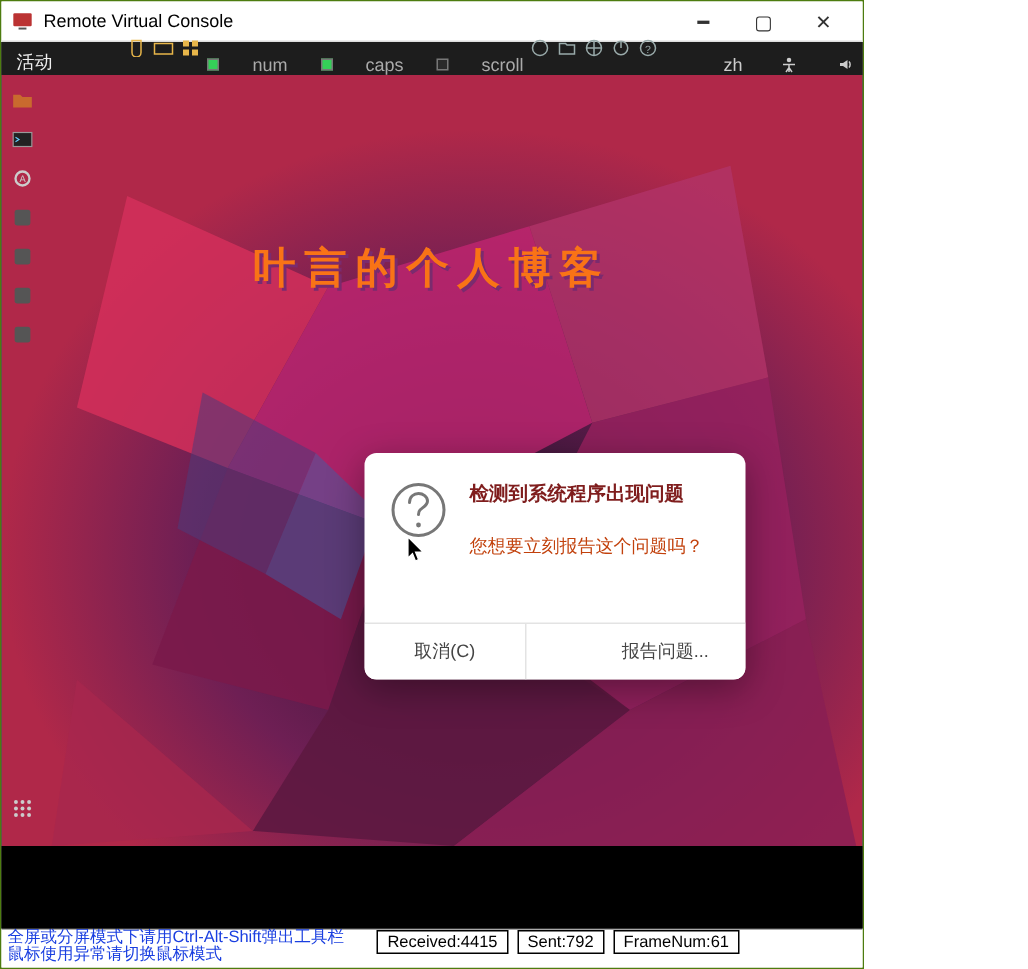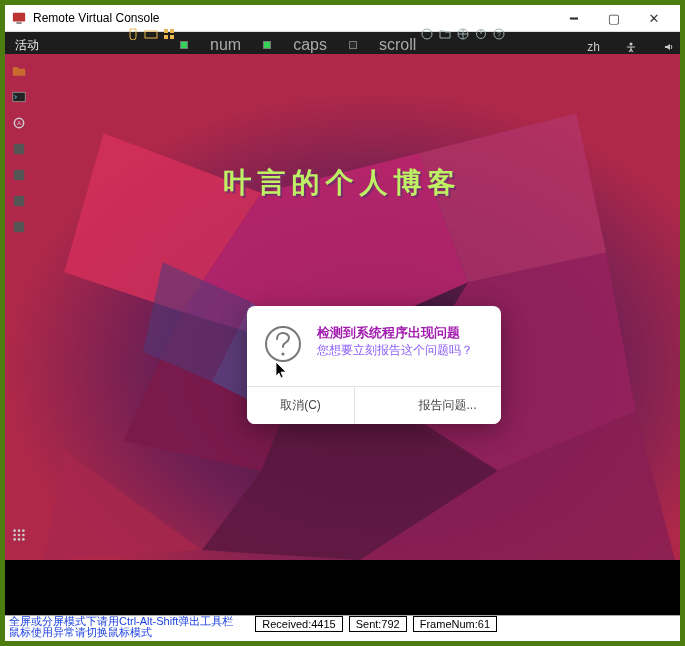--- a/index.html
+++ b/index.html
@@ -1,50 +1,50 @@
 <!DOCTYPE html>
 <html><head>
 <meta charset="utf-8">
 <style>
 * { margin: 0; padding: 0; box-sizing: border-box; font-family: "Microsoft YaHei", Arial, sans-serif; }
 html, body { width: 685px; height: 646px; background: #fff; overflow: hidden; }
 
-.outer-window { width: 685px; height: 646px; border: 5px solid #4d7c0f; display: flex; flex-direction: column; position: relative; }
+.outer-window { width: 576px; height: 646px; border: 1px solid #4d7c0f; display: flex; flex-direction: column; position: relative; }
 
 .titlebar { height: 27px; display: flex; align-items: center; padding: 0 6px; background: #fff; font-size: 12px; border-bottom: 1px solid #ddd; }
 .titlebar .app-icon { width: 16px; height: 16px; margin-right: 6px; display:inline-flex; align-items:center; justify-content:center;}
 .titlebar .title-text { flex: 0 0 auto; }
 .titlebar .spacer { flex: 1; }
 .titlebar .winbtn { width: 40px; height: 22px; display: inline-flex; align-items: center; justify-content: center; font-size: 13px; color:#333; cursor: pointer; }
 
 .remote-area { flex: 1; background: #000; display: flex; flex-direction: column; position: relative; }
 
 .top-bar { height: 22px; background: #1d1d1d; display: flex; align-items: flex-end; color: #ccc; font-size: 12px; padding: 0 4px; }
 .top-bar .activities { color: #eee; padding: 0 6px; }
 .top-bar .center-icons { flex: 1; display: flex; align-items: center; justify-content: center; gap: 4px; }
 .top-bar .right-side { display:flex; align-items:center; gap:24px; }
 .ind { width:14px; height:14px; display:inline-flex; align-items:center; justify-content:center; }
-.kbd-grp { display:flex; gap:22px; align-items:center; font-size:16px; color:#aaa;margin-top:22px; }
+.kbd-grp { display:flex; gap:22px; align-items:center; font-size:12px; color:#aaa;margin-top:22px; }
 .kbd-grp .led { width:8px; height:8px; display:inline-block; border:1px solid #777; }
 .led.green { background:#34d058; }
 .led.off { background:#2a2a2a; }
 
 .desktop-zone { flex:1; position:relative; overflow:hidden; }
 .desktop-bg { position:absolute; inset:0; }
 .dock { position:absolute; left:0; top:0; bottom:0; width:28px; display:flex; flex-direction:column; align-items:center; gap:12px; padding-top:10px; color:#bbb; z-index:5; }
 .dock .dock-grid { margin-top:auto; margin-bottom:18px; }
-.blog-title { position:absolute; left:50%; top:110px; transform:translateX(-50%); font-size:28px; letter-spacing:6px; font-weight:600; color:#bef264; text-shadow:2px 2px #7a2b6e; z-index:4; }
+.blog-title { position:absolute; left:50%; top:110px; transform:translateX(-50%); font-size:28px; letter-spacing:6px; font-weight:600; color:#f97316; text-shadow:2px 2px #7a2b6e; z-index:4; }
 
 .dialog { position:absolute; left:242px; top:252px; width:254px; background:#fff; border-radius:8px; box-shadow:0 6px 24px rgba(0,0,0,.35); z-index:10; overflow:hidden; }
 .dialog-body { display:flex; padding:18px 16px 22px; gap:14px; }
 .dialog-icon { width:40px; height:40px; flex:0 0 40px; display:flex; align-items:center; justify-content:center; }
 .dialog-text { flex:1; }
-.dialog-heading { font-size:13px; font-weight:600; color:#a21caf; margin-bottom:0; }
-.dialog-sub { font-size:12px; color:#8b5cf6; }
-.dialog-buttons { display:flex; border-top:1px solid #e3e3e3; }
+.dialog-heading { font-size:13px; font-weight:600; color:#7f1d1d; margin-bottom:18px; }
+.dialog-sub { font-size:12px; color:#c2410c; }
+.dialog-buttons { display:flex; border-top:1px solid #e3e3e3;margin-top:20px; }
 .dialog-buttons .dbtn { flex:1; padding:10px 0; font-size:12px; color:#444; background:#fff; text-align:center; cursor:pointer; }
 .dialog-buttons .dbtn + .dbtn { border-left:1px solid #e3e3e3;padding-left:39px; }
 
 .cursor { position:absolute; left:270px; top:307px; z-index:20; font-size:14px; color:#000; pointer-events:none; }
 
 .black-strip { height:55px; background:#000; }
 
 .status-footer { height:26px; background:#fff; border-top:1px solid #aaa; display:flex; align-items:flex-start; font-size:11px; padding:0 4px; gap:6px; }
 .status-footer .hints { color:#1a3fe0; line-height:11px; }
 .stat-box { border:1px solid #000; padding:1px 6px; font-size:11px; }

